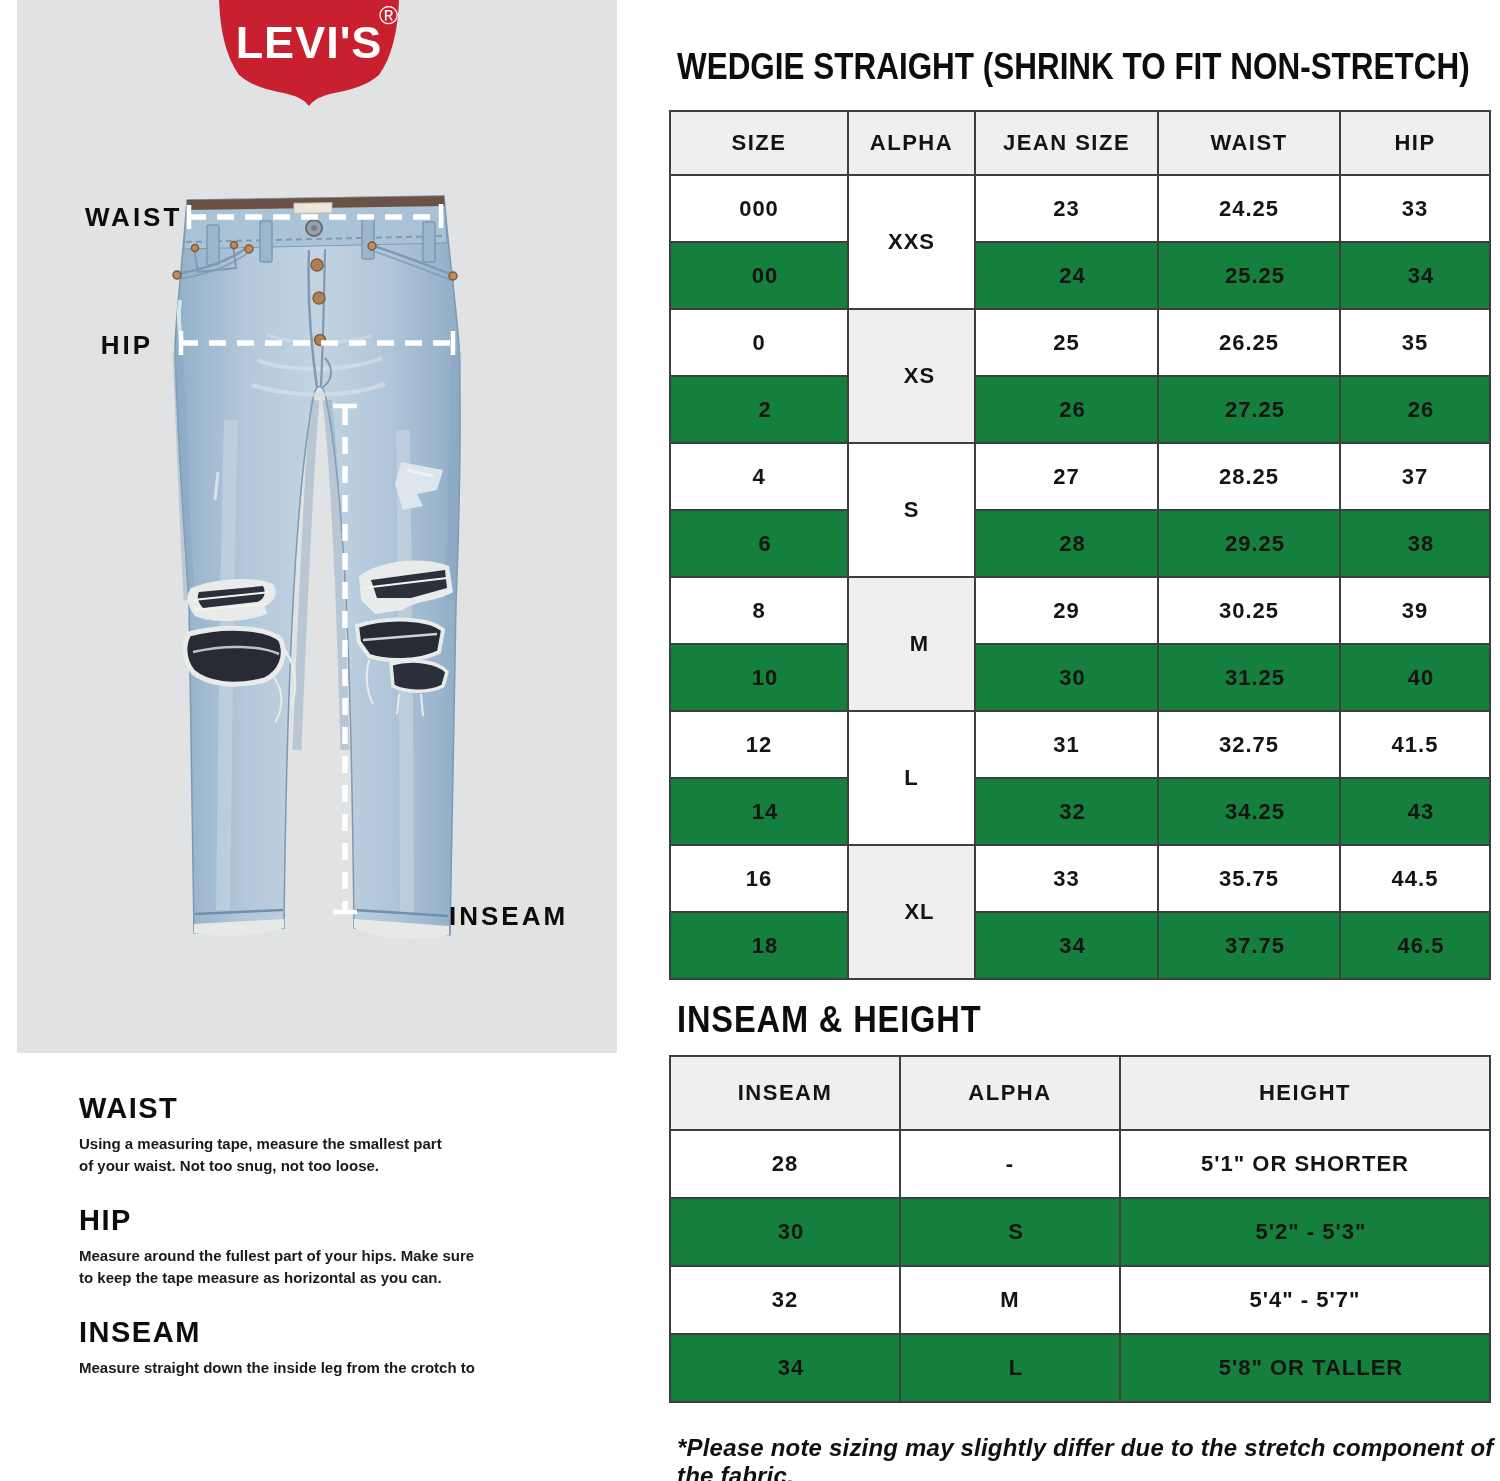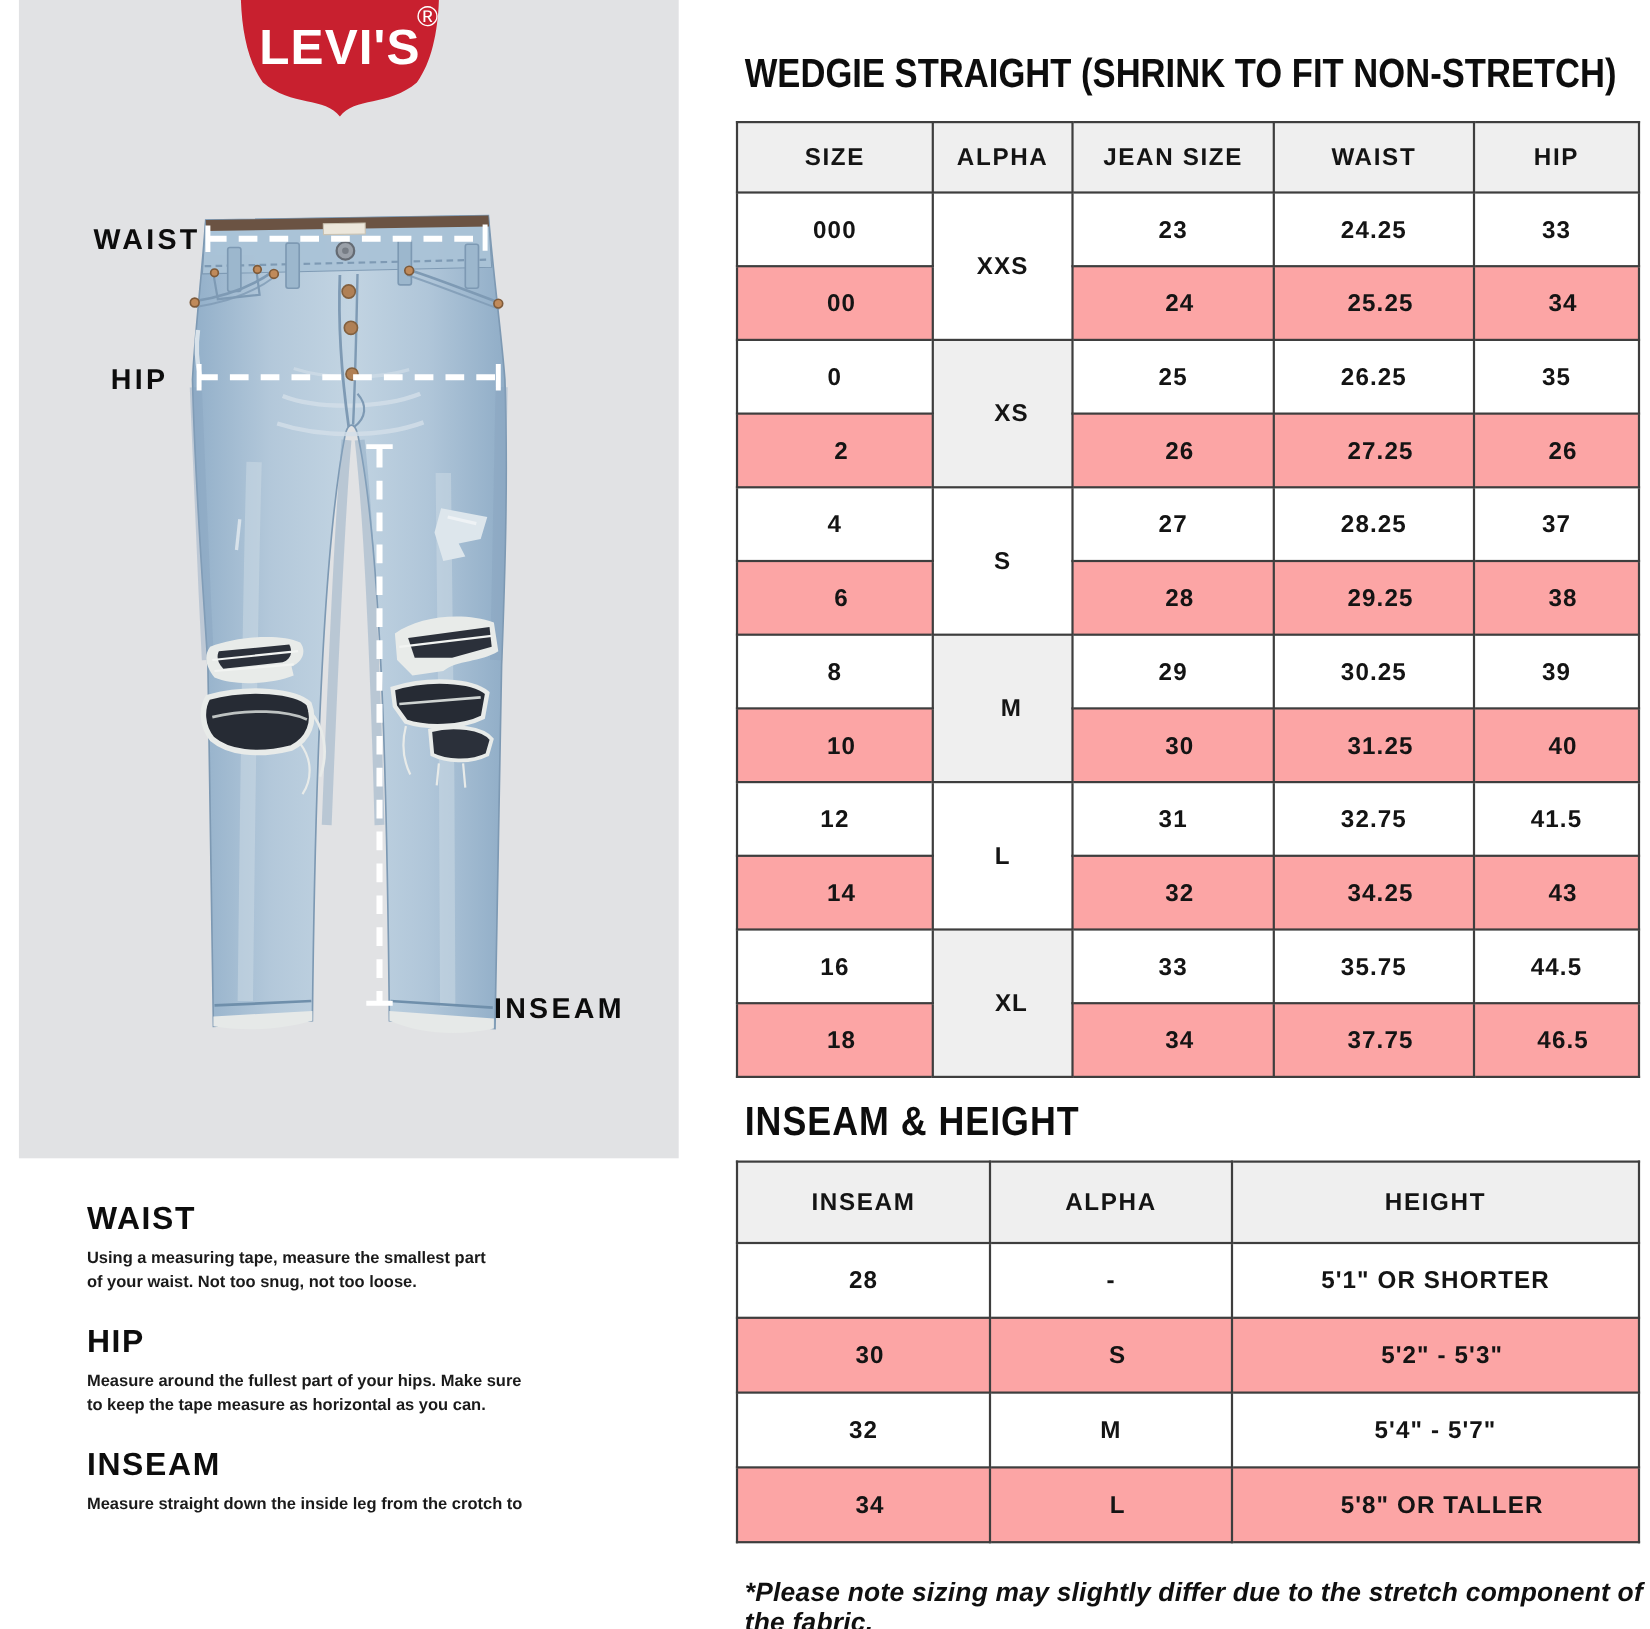--- a/index.html
+++ b/index.html
@@ -26,21 +26,21 @@
 
   table{position:absolute;left:652px;border-collapse:collapse;table-layout:fixed;background:#fff;border-radius:28px;}
   #sizeTable{top:110px;width:820px;}
   #inseamTable{top:1055px;width:820px;}
   td{border:2px solid #3e3e3e;text-align:center;vertical-align:middle;
      font-weight:bold;font-size:22px;letter-spacing:1px;color:#141414;background:#ffffff;padding:0;}
   #sizeTable td{height:65px;}
   #sizeTable tr.hdr td{height:62px;background:#efefef;letter-spacing:1.5px;}
   #inseamTable td{height:66px;}
   #inseamTable tr.hdr td{height:72px;background:#efefef;letter-spacing:1.5px;}
-  tr.rg > td{background:#fca5a5;padding-left:12px;}
+  tr.rg > td{background:#15803d;padding-left:12px;}
   td.aw{background:#ffffff;}
   td.ag{background:#efefef;padding-left:16px;}
 
   .footnote{position:absolute;left:660px;top:1434px;width:830px;
     font-size:24px;font-style:italic;font-weight:bold;letter-spacing:0.2px;color:#101010;}
 </style>
 </head>
 <body>
 
 <div class="canvas">

